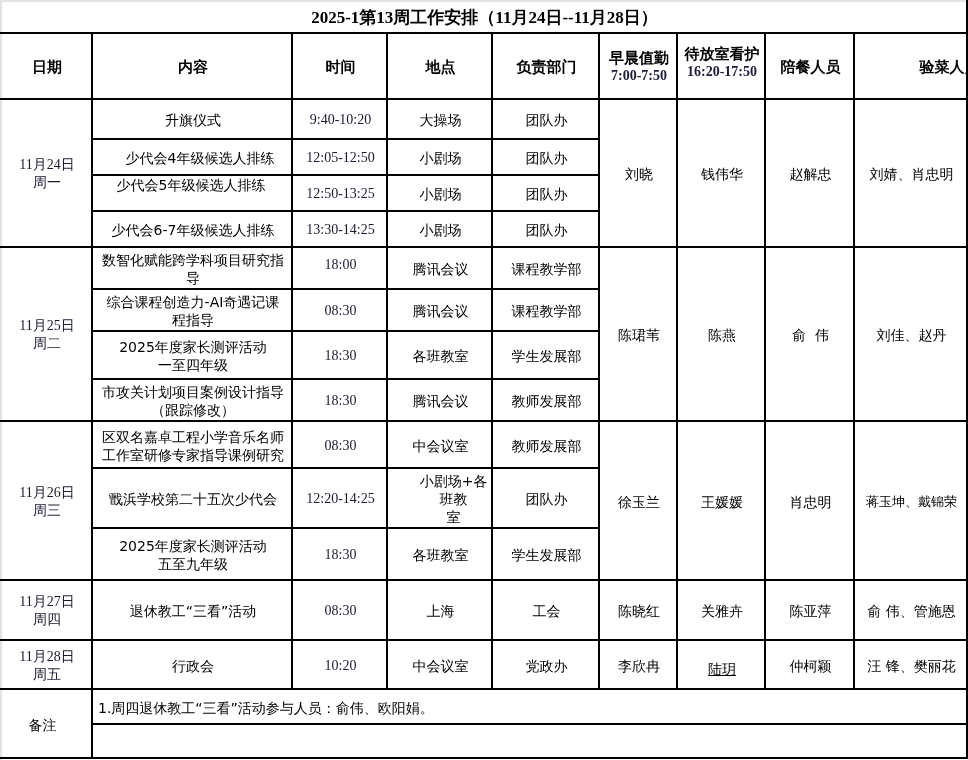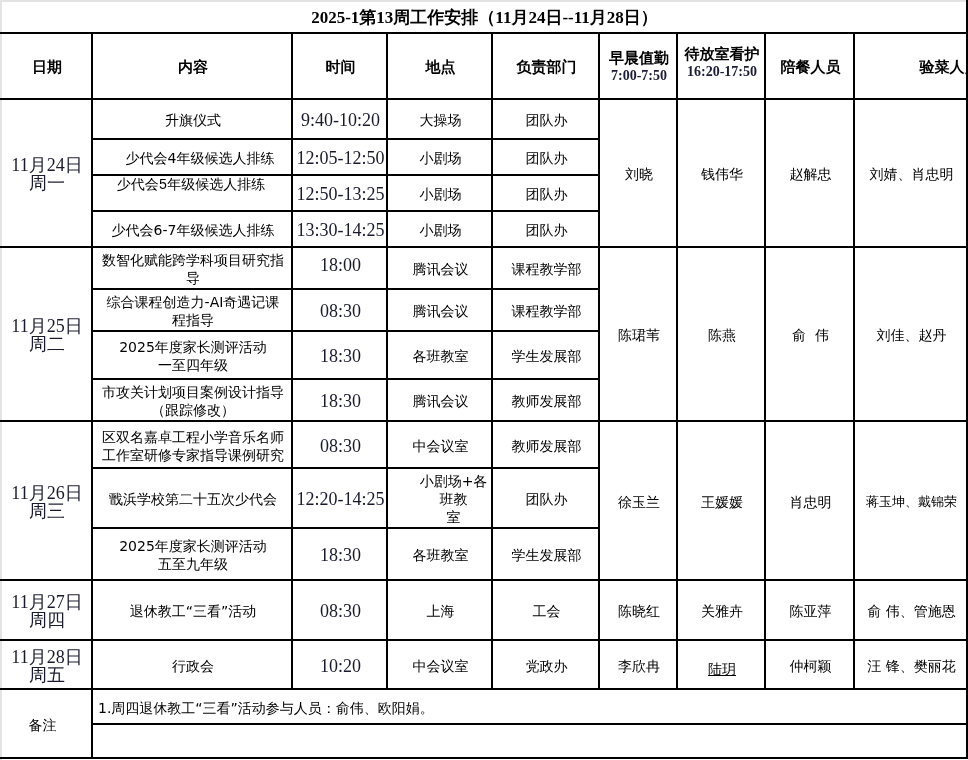--- a/index.html
+++ b/index.html
@@ -18,21 +18,21 @@
     padding:0 2px;
   }
   .title {
     position:absolute; left:2px; top:2px; width:965px; height:31px;
     display:flex; align-items:center; justify-content:center;
     font-family: "Liberation Serif", "DejaVu Serif", serif;
     font-weight:bold; font-size:17px;
   }
   .hdr { font-weight:bold; font-size:15px; }
   .hdr .sub { display:block; font-family:"Liberation Serif", serif; font-weight:bold; font-size:14px; color:#1b1b3a; }
-  .num { font-family:"Liberation Serif", "DejaVu Serif", serif; font-size:18px; color:#1a1a2e; }
+  .num { font-family:"Liberation Serif", "DejaVu Serif", serif; font-size:14px; color:#1a1a2e; }
   .hline { position:absolute; height:2px; background:#000; }
   .vline { position:absolute; width:2px; background:#000; }
   .remark-text { justify-content:flex-start; text-align:left; padding-left:4px; }
 </style>
 </head>
 <body>
 
 <div class="frame-top"></div>
 <div class="frame-left"></div>
 
@@ -59,21 +59,21 @@
 <div class="cell" style="left:94px;top:101px;width:198px;height:38px;">升旗仪式</div>
 <div class="cell num" style="left:294px;top:101px;width:93px;height:38px;">9:40-10:20</div>
 <div class="cell" style="left:389px;top:101px;width:103px;height:38px;">大操场</div>
 <div class="cell" style="left:494px;top:101px;width:105px;height:38px;">团队办</div>
 
 <div class="cell" style="left:94px;top:141px;width:198px;height:34px;padding-left:16px;">少代会4年级候选人排练</div>
 <div class="cell num" style="left:294px;top:141px;width:93px;height:34px;">12:05-12:50</div>
 <div class="cell" style="left:389px;top:141px;width:103px;height:34px;">小剧场</div>
 <div class="cell" style="left:494px;top:141px;width:105px;height:34px;">团队办</div>
 
-<div class="cell" style="left:94px;top:168px;width:194px;height:34px;font-family:Liberation Mono, monospace;">少代会5年级候选人排练</div>
+<div class="cell" style="left:94px;top:168px;width:194px;height:34px;">少代会5年级候选人排练</div>
 <div class="cell num" style="left:294px;top:177px;width:93px;height:34px;">12:50-13:25</div>
 <div class="cell" style="left:389px;top:177px;width:103px;height:34px;">小剧场</div>
 <div class="cell" style="left:494px;top:177px;width:105px;height:34px;">团队办</div>
 
 <div class="cell" style="left:94px;top:213px;width:198px;height:34px;">少代会6-7年级候选人排练</div>
 <div class="cell num" style="left:294px;top:213px;width:93px;height:34px;">13:30-14:25</div>
 <div class="cell" style="left:389px;top:213px;width:103px;height:34px;">小剧场</div>
 <div class="cell" style="left:494px;top:213px;width:105px;height:34px;">团队办</div>
 
 <div class="cell" style="left:601px;top:101px;width:76px;height:146px;">刘晓</div>

